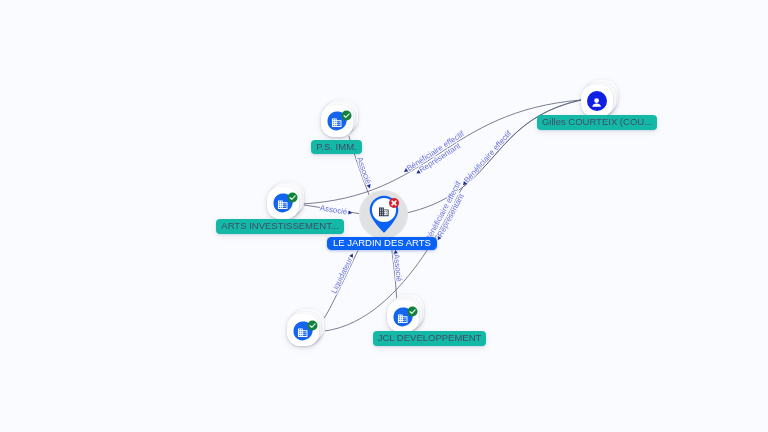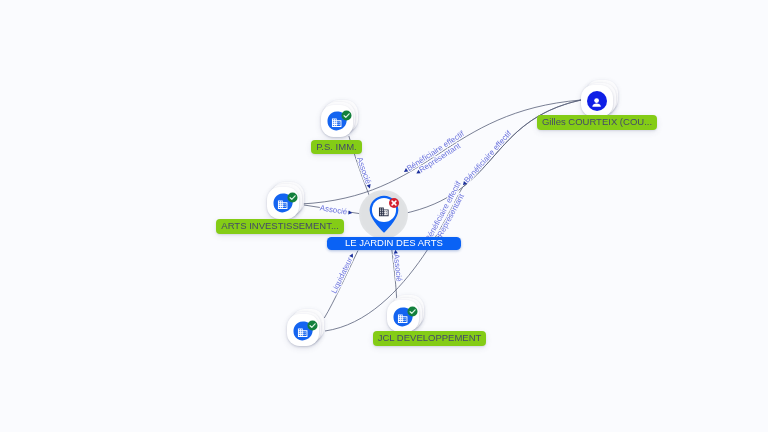--- a/index.html
+++ b/index.html
@@ -10,26 +10,26 @@
   svg.layer{position:absolute;left:0;top:0;width:768px;height:432px;}
   .edge-path{fill:none;stroke:#585f79;stroke-width:0.8;}
   .edge-label{font-family:"Liberation Sans",sans-serif;font-size:7.9px;fill:#6a72dd;
               paint-order:stroke;stroke:#fafbfe;stroke-width:2.2px;stroke-linejoin:round;}
   #nodes{position:absolute;left:0;top:0;width:768px;height:432px;}
   .node{position:absolute;}
   .stackcard{position:absolute;width:32px;height:32px;border-radius:12.5px;background:#fdfdfe;
         box-shadow:0 1px 2px rgba(60,70,110,0.16),0 1px 5px rgba(60,70,110,0.10);}
   .frontcard{position:absolute;width:32px;height:32px;border-radius:12.5px;background:#ffffff;
         box-shadow:0 1px 2px rgba(60,70,110,0.20),0 2px 6px rgba(60,70,110,0.13);}
-  .nlabel{position:absolute;background:#84cc16;border-radius:4px;
+  .nlabel{position:absolute;background:#14b8a6;border-radius:4px;
           font-size:9.5px;color:#444a68;white-space:nowrap;
           padding:0 5px;height:14.4px;line-height:14.4px;
           box-shadow:0 1px 2px rgba(60,70,110,0.13),0 2px 6px rgba(60,70,110,0.10);}
   .nlabel.sel{background:#0a62f5;color:#fff;font-size:9.5px;border-radius:4.5px;
-              padding:0 18px;height:12.8px;line-height:12.8px;
+              padding:0 6px;height:12.8px;line-height:12.8px;
               box-shadow:0 1px 3px rgba(10,60,160,0.32);}
 </style>
 </head>
 <body>
 
 <div id="canvas">
   <svg class="layer" id="edges" viewBox="0 0 768 432">
       <path d="M348.9,136.1 C353.5,152 361,175 370.5,198.5" class="edge-path"></path>
       <path d="M304,205 L368.5,215" class="edge-path"></path>
       <path d="M301.0,204.0 C432.2,197.3 443.9,111.4 581.0,100.0" class="edge-path"></path>

